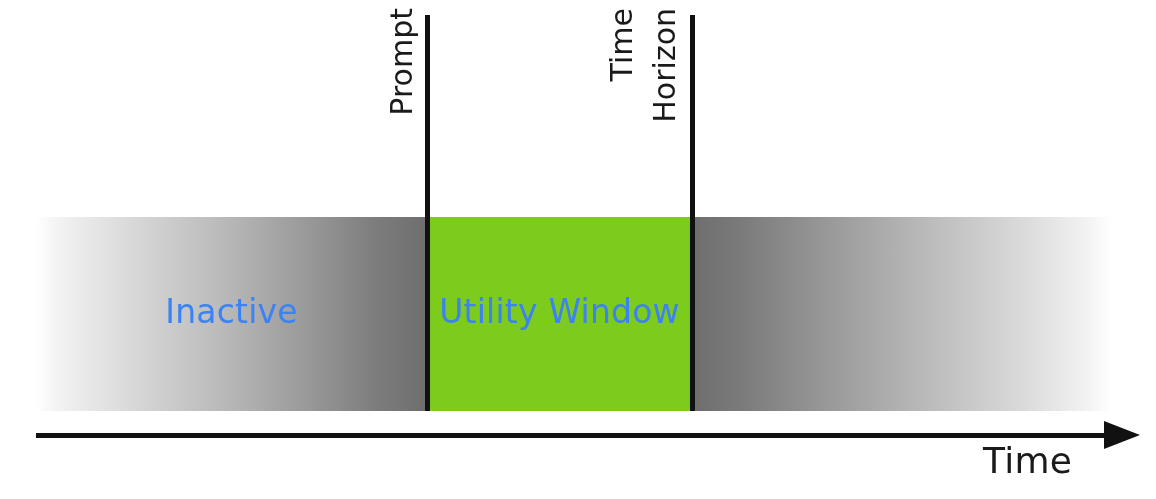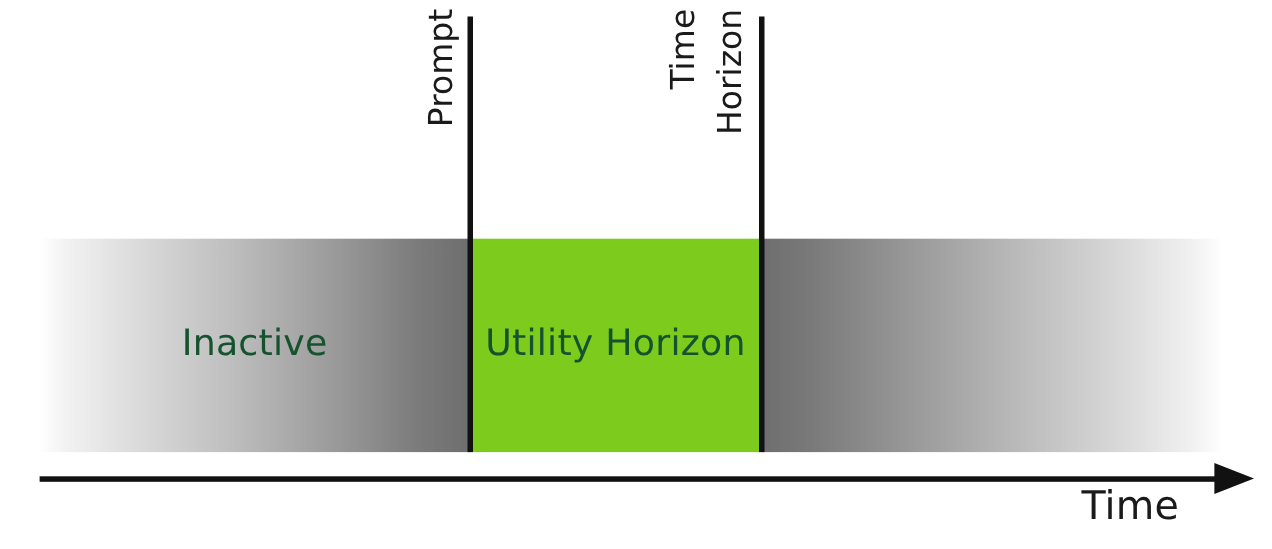--- a/index.html
+++ b/index.html
@@ -49,21 +49,21 @@
                                 #bcbcbc 57%, #d9d9d9 78%, #f2f2f2 94%, #ffffff 100%);
   }
 
   
   .zone-label {
     position: absolute;
     top: 288px;
     text-align: center;
     font-size: 33px;
     font-weight: 400;
-    color: #14532d;
+    color: #3b82f6;
     line-height: 48px;
     white-space: nowrap;
     letter-spacing: 0.2px;
   }
   .zone-inactive { left: 36px;  width: 391px; }
   .zone-utility  { left: 427px; width: 265px; }
   .zone-limbo    { left: 692px; width: 420px; }
 
   
   .vline {
@@ -157,21 +157,21 @@
 
 <div id="diagram">
 
   <div class="band">
     <div class="band-seg band-left"></div>
     <div class="band-seg band-green"></div>
     <div class="band-seg band-right"></div>
   </div>
 
   <div class="zone-label zone-inactive">Inactive</div>
-  <div class="zone-label zone-utility">Utility Horizon</div>
+  <div class="zone-label zone-utility">Utility Window</div>
 
   <div class="vline vline-prompt"></div>
   <div class="vline vline-horizon"></div>
 
   <div class="prompt-block">
     <div class="prompt-inner">
       <span class="rot-line">Prompt</span>
     </div>
   </div>
 

